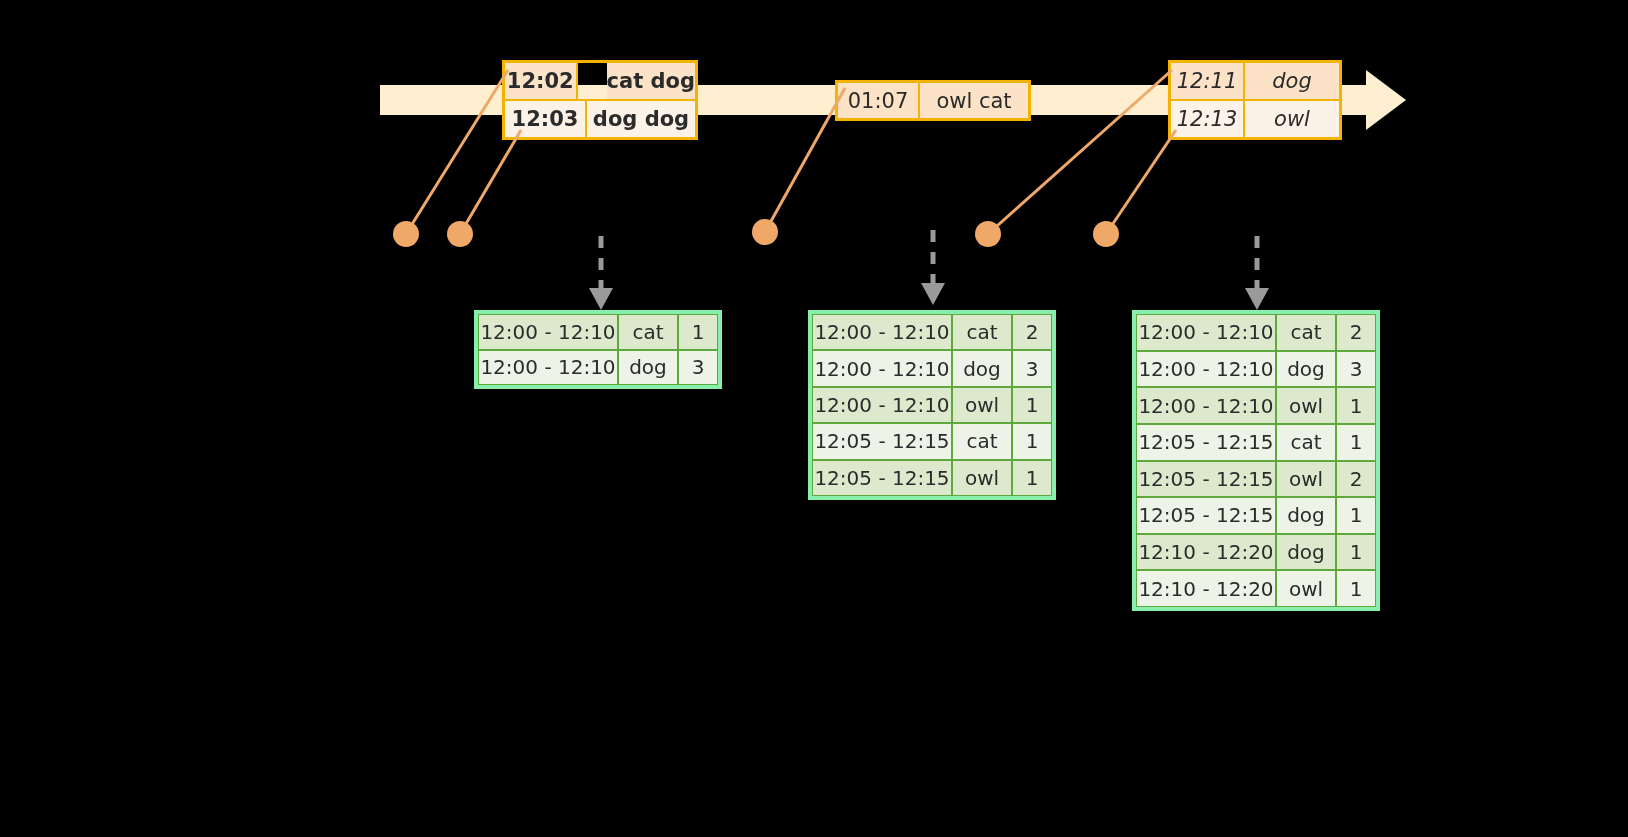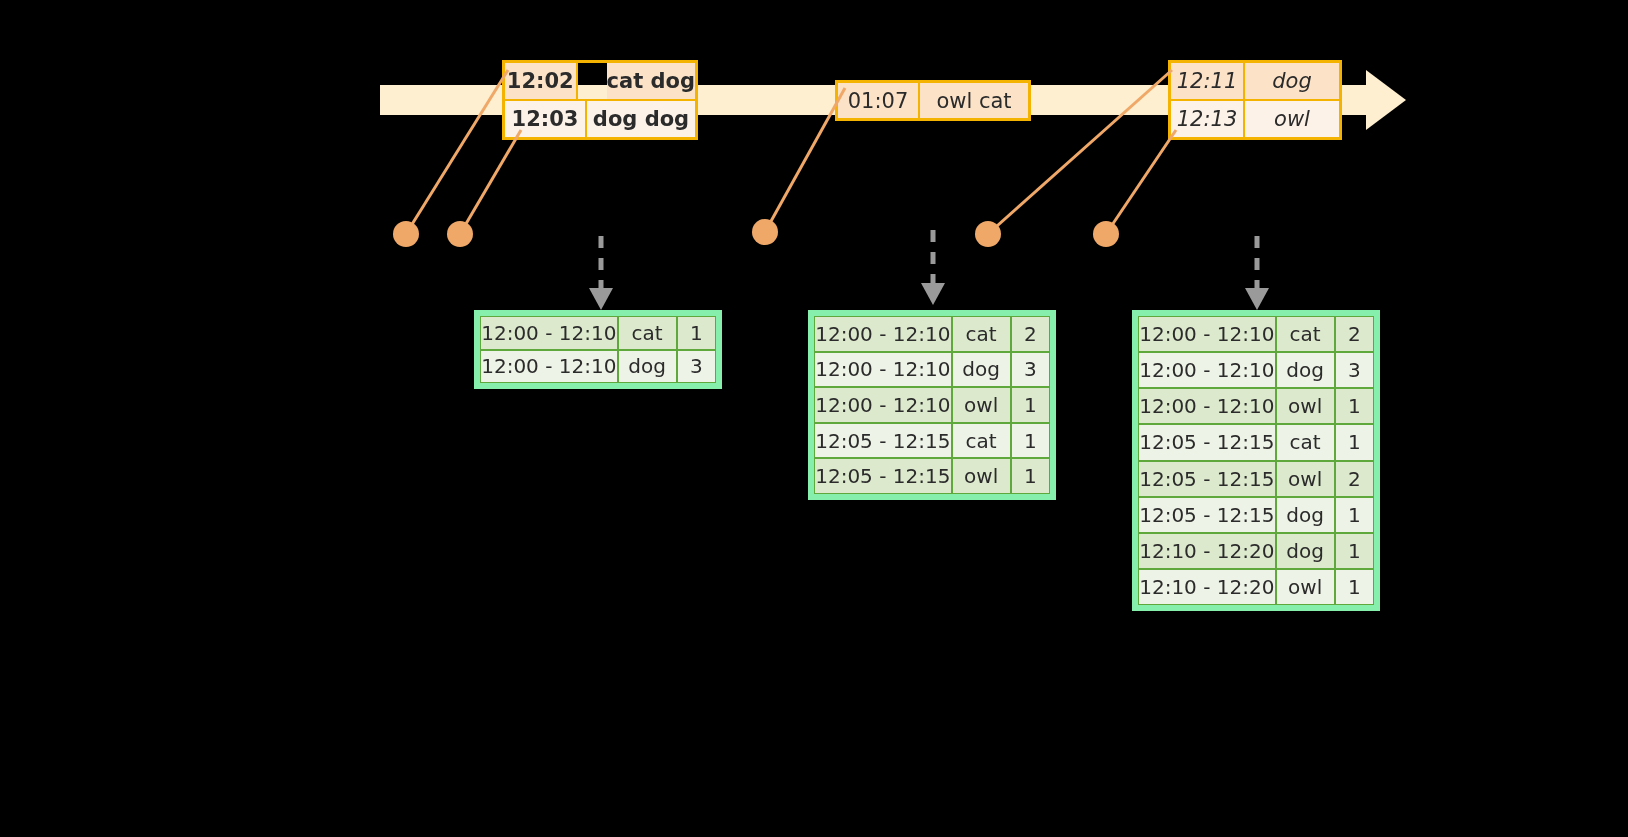--- a/index.html
+++ b/index.html
@@ -67,21 +67,21 @@
     position: absolute;
     left: 0; top: 0;
     width: 1628px;
     height: 837px;
     pointer-events: none;
   }
 
   
   .result-table {
     position: absolute;
-    border: 6px solid #86efac;
+    border: 4px solid #86efac;
     box-sizing: border-box;
     background: #5fa83b;
     display: flex;
     flex-direction: column;
   }
   .rt-row {
     display: flex;
     height: 37px;
   }
   .rt-cell {

